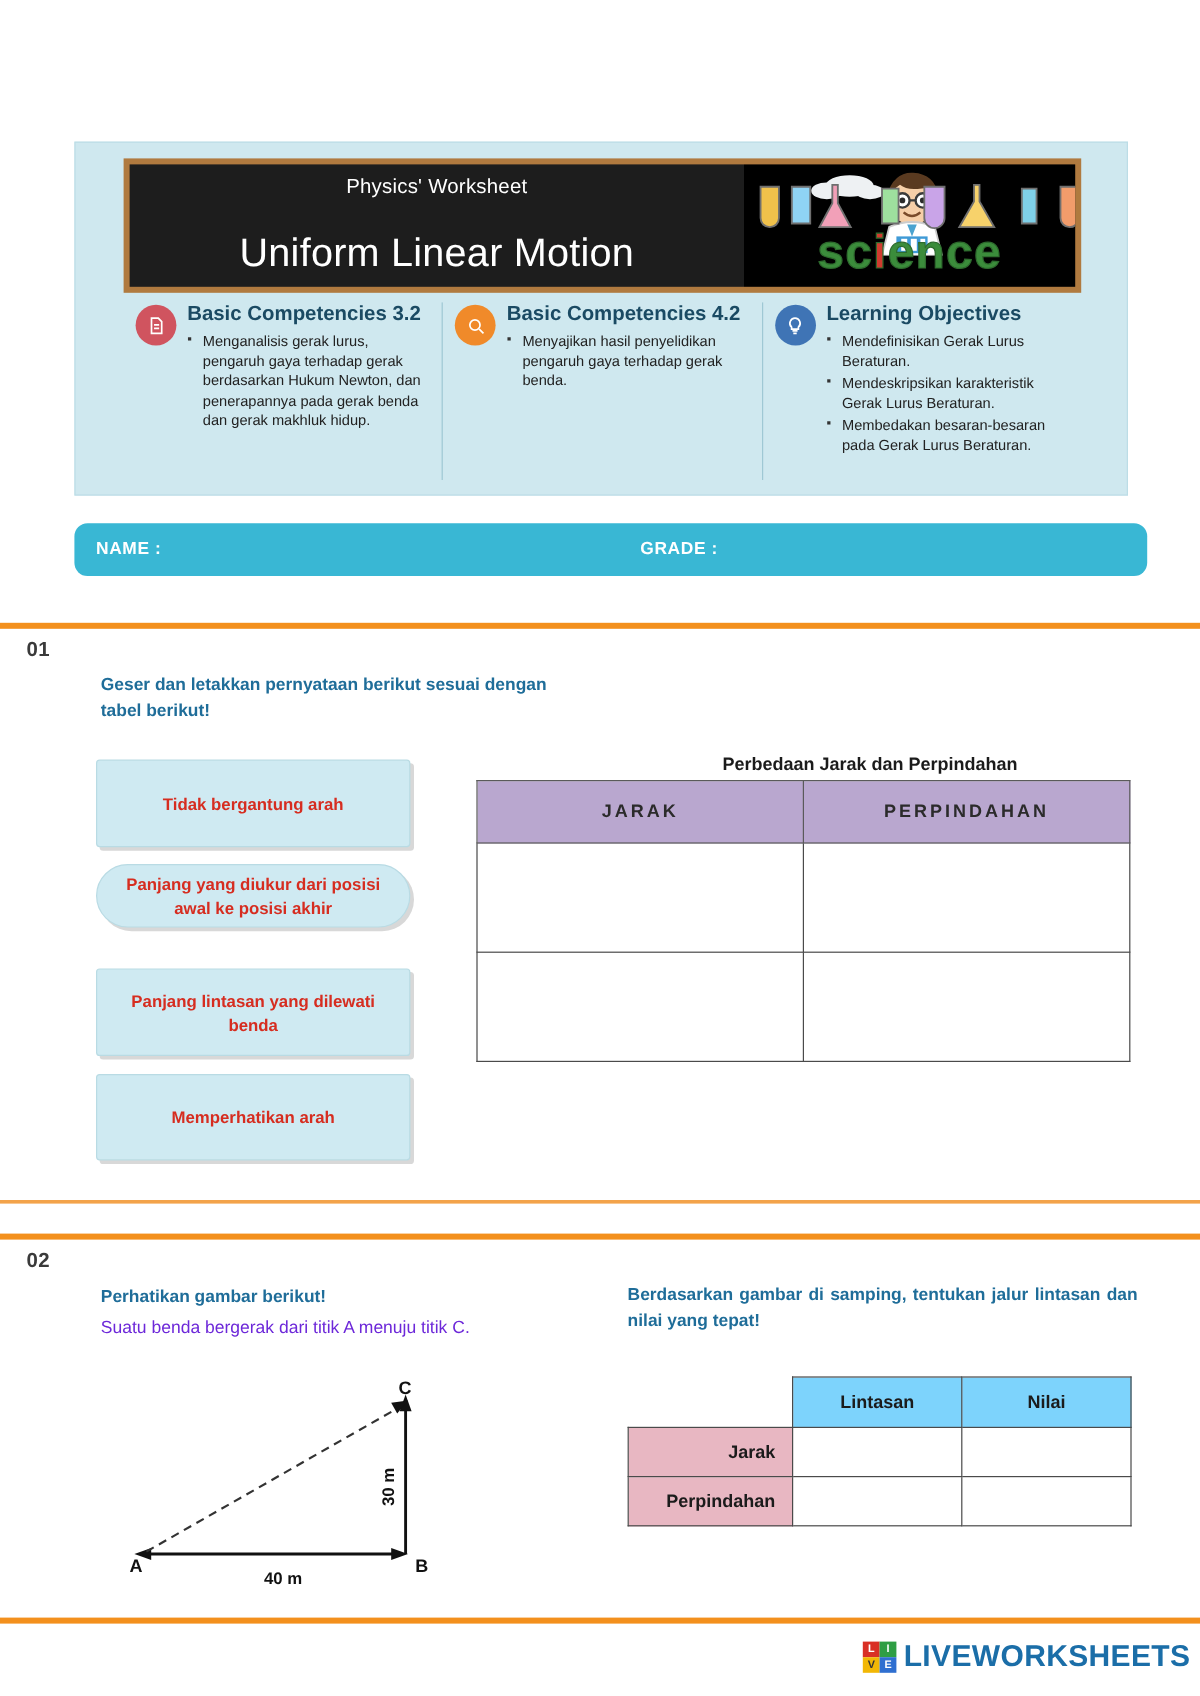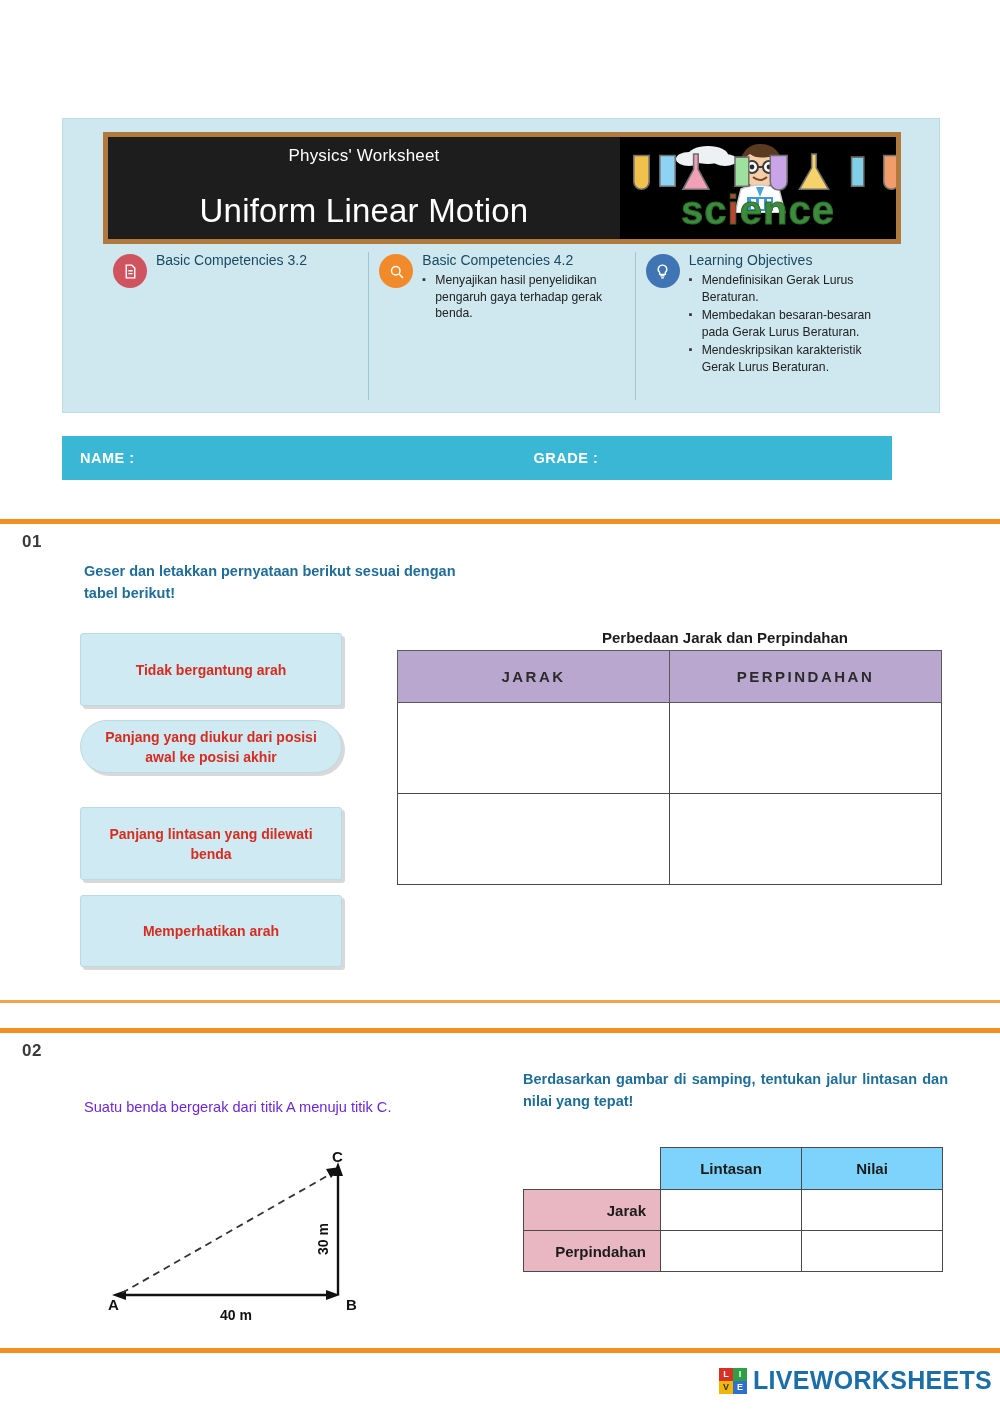--- a/index.html
+++ b/index.html
@@ -98,22 +98,22 @@
     border-radius: 50%;
     display: flex; align-items: center; justify-content: center;
     color: #ffffff;
     font-size: 16px;
     margin-top: 2px;
   }
   .icon-red { background: #d0545f; }
   .icon-orange { background: #f08a2a; }
   .icon-blue { background: #3f74b5; }
   .comp-head {
-    font-size: 14px;
-    font-weight: 400;
+    font-size: 17px;
+    font-weight: 700;
     color: #1a4a63;
     margin-bottom: 4px;
   }
   .comp-list { margin: 0; padding: 0; list-style: none; }
   .comp-list li {
     position: relative;
     padding-left: 13px;
     font-size: 12.2px;
     line-height: 16.5px;
     color: #222222;
@@ -123,24 +123,25 @@
     content: "\25AA";
     position: absolute; left: 0; top: -1px;
     color: #333333;
     font-size: 11px;
   }
 
   
   .namebar {
     position: absolute;
     left: 62px; top: 436px;
-    width: 830px; height: 44px;
+    width: 894px; height: 44px;
     background: #39b7d4;
     display: flex;
     align-items: center;
+    border-radius: 11px;
   }
   .namebar .nb-name {
     color: #ffffff;
     font-size: 14.5px;
     font-weight: 700;
     letter-spacing: .5px;
     margin-left: 18px;
   }
   .namebar .nb-grade {
     color: #ffffff;
@@ -352,20 +353,23 @@
 
       <div class="comp-col">
         <div class="comp-icon icon-red">
           <svg width="17" height="17" viewBox="0 0 24 24" fill="none" stroke="#ffffff" stroke-width="2">
             <path d="M6 3h8l4 4v14H6z"></path>
               <path d="M9 11h6M9 15h6"></path>
           </svg>
         </div>
         <div>
           <div class="comp-head">Basic Competencies 3.2</div>
+          <ul class="comp-list">
+            <li>Menganalisis gerak lurus, pengaruh gaya terhadap gerak berdasarkan Hukum Newton, dan penerapannya pada gerak benda dan gerak makhluk hidup.</li>
+          </ul>
         </div>
       </div>
 
       <div class="comp-col divider">
         <div class="comp-icon icon-orange">
           <svg width="17" height="17" viewBox="0 0 24 24" fill="none" stroke="#ffffff" stroke-width="2">
             <circle cx="11" cy="11" r="6"></circle>
               <path d="M16 16l5 5"></path>
           </svg>
         </div>
@@ -381,22 +385,22 @@
         <div class="comp-icon icon-blue">
           <svg width="17" height="17" viewBox="0 0 24 24" fill="none" stroke="#ffffff" stroke-width="2">
             <path d="M9 18h6M10 21h4"></path>
               <path d="M12 3a6 6 0 0 0-4 10.5V16h8v-2.5A6 6 0 0 0 12 3z"></path>
           </svg>
         </div>
         <div>
           <div class="comp-head">Learning Objectives</div>
           <ul class="comp-list">
             <li>Mendefinisikan Gerak Lurus Beraturan.</li>
+            <li>Mendeskripsikan karakteristik Gerak Lurus Beraturan.</li>
             <li>Membedakan besaran-besaran pada Gerak Lurus Beraturan.</li>
-            <li>Mendeskripsikan karakteristik Gerak Lurus Beraturan.</li>
           </ul>
         </div>
       </div>
 
     </div>
   </div>
 
   <div class="namebar">
     <span class="nb-name">NAME :</span>
     <span class="nb-grade">GRADE :</span>
@@ -430,20 +434,21 @@
         <td></td>
         <td></td>
       </tr>
     </tbody>
   </table>
 
   <div class="rule thin" style="top:1000px;"></div>
   <div class="rule" style="top:1028px;"></div>
   <div class="sec-num" style="left:22px; top:1041px;">02</div>
 
+  <div class="instr" style="left:84px; top:1070px; width:400px;">Perhatikan gambar berikut!</div>
   <div class="q2-text" style="left:84px; top:1095px; width:375px; text-align:justify;">Suatu benda bergerak dari titik A menuju titik C.</div>
 
   <div class="instr" style="left:523px; top:1068px; width:425px; text-align:justify;">Berdasarkan gambar di samping, tentukan jalur lintasan dan nilai yang tepat!</div>
 
   <svg class="fig" viewBox="0 0 290 175">
 
     <line x1="238" y1="145" x2="238" y2="22" stroke="#111111" stroke-width="2.4"></line>
     <polygon points="238,12 233,26 243,26" fill="#111111"></polygon>
 
     <line x1="20" y1="145" x2="232" y2="145" stroke="#111111" stroke-width="2.4"></line>

